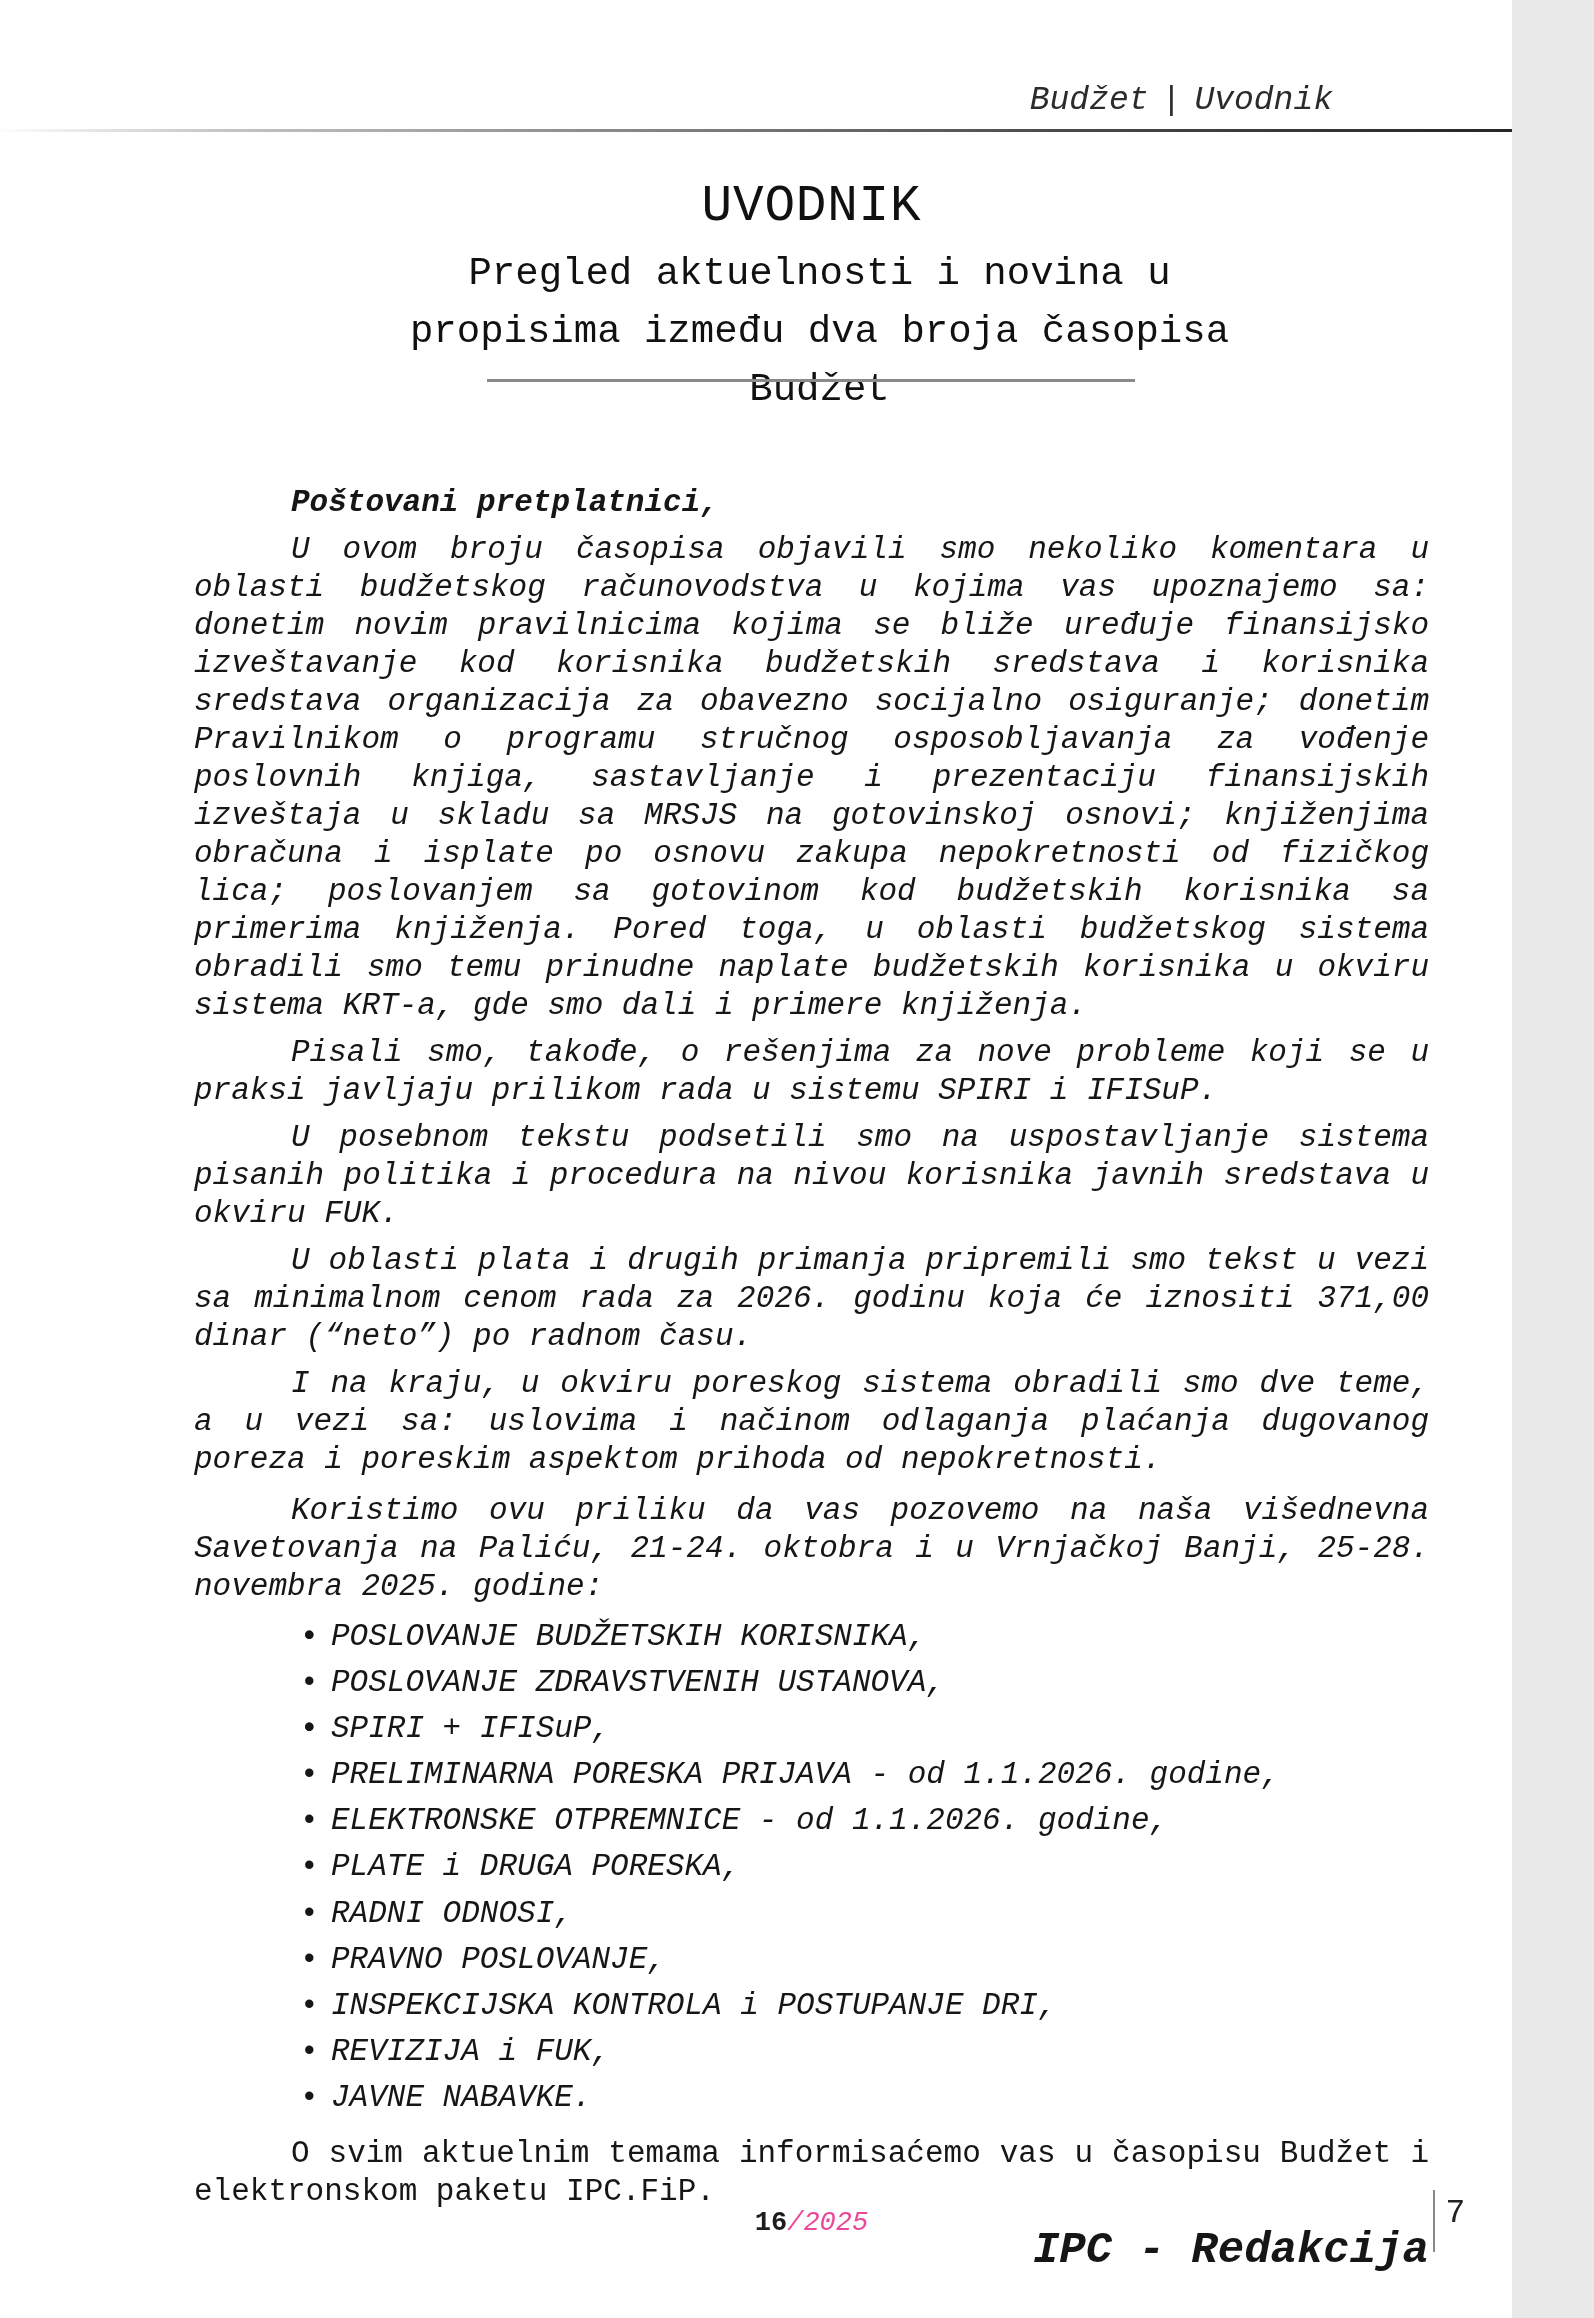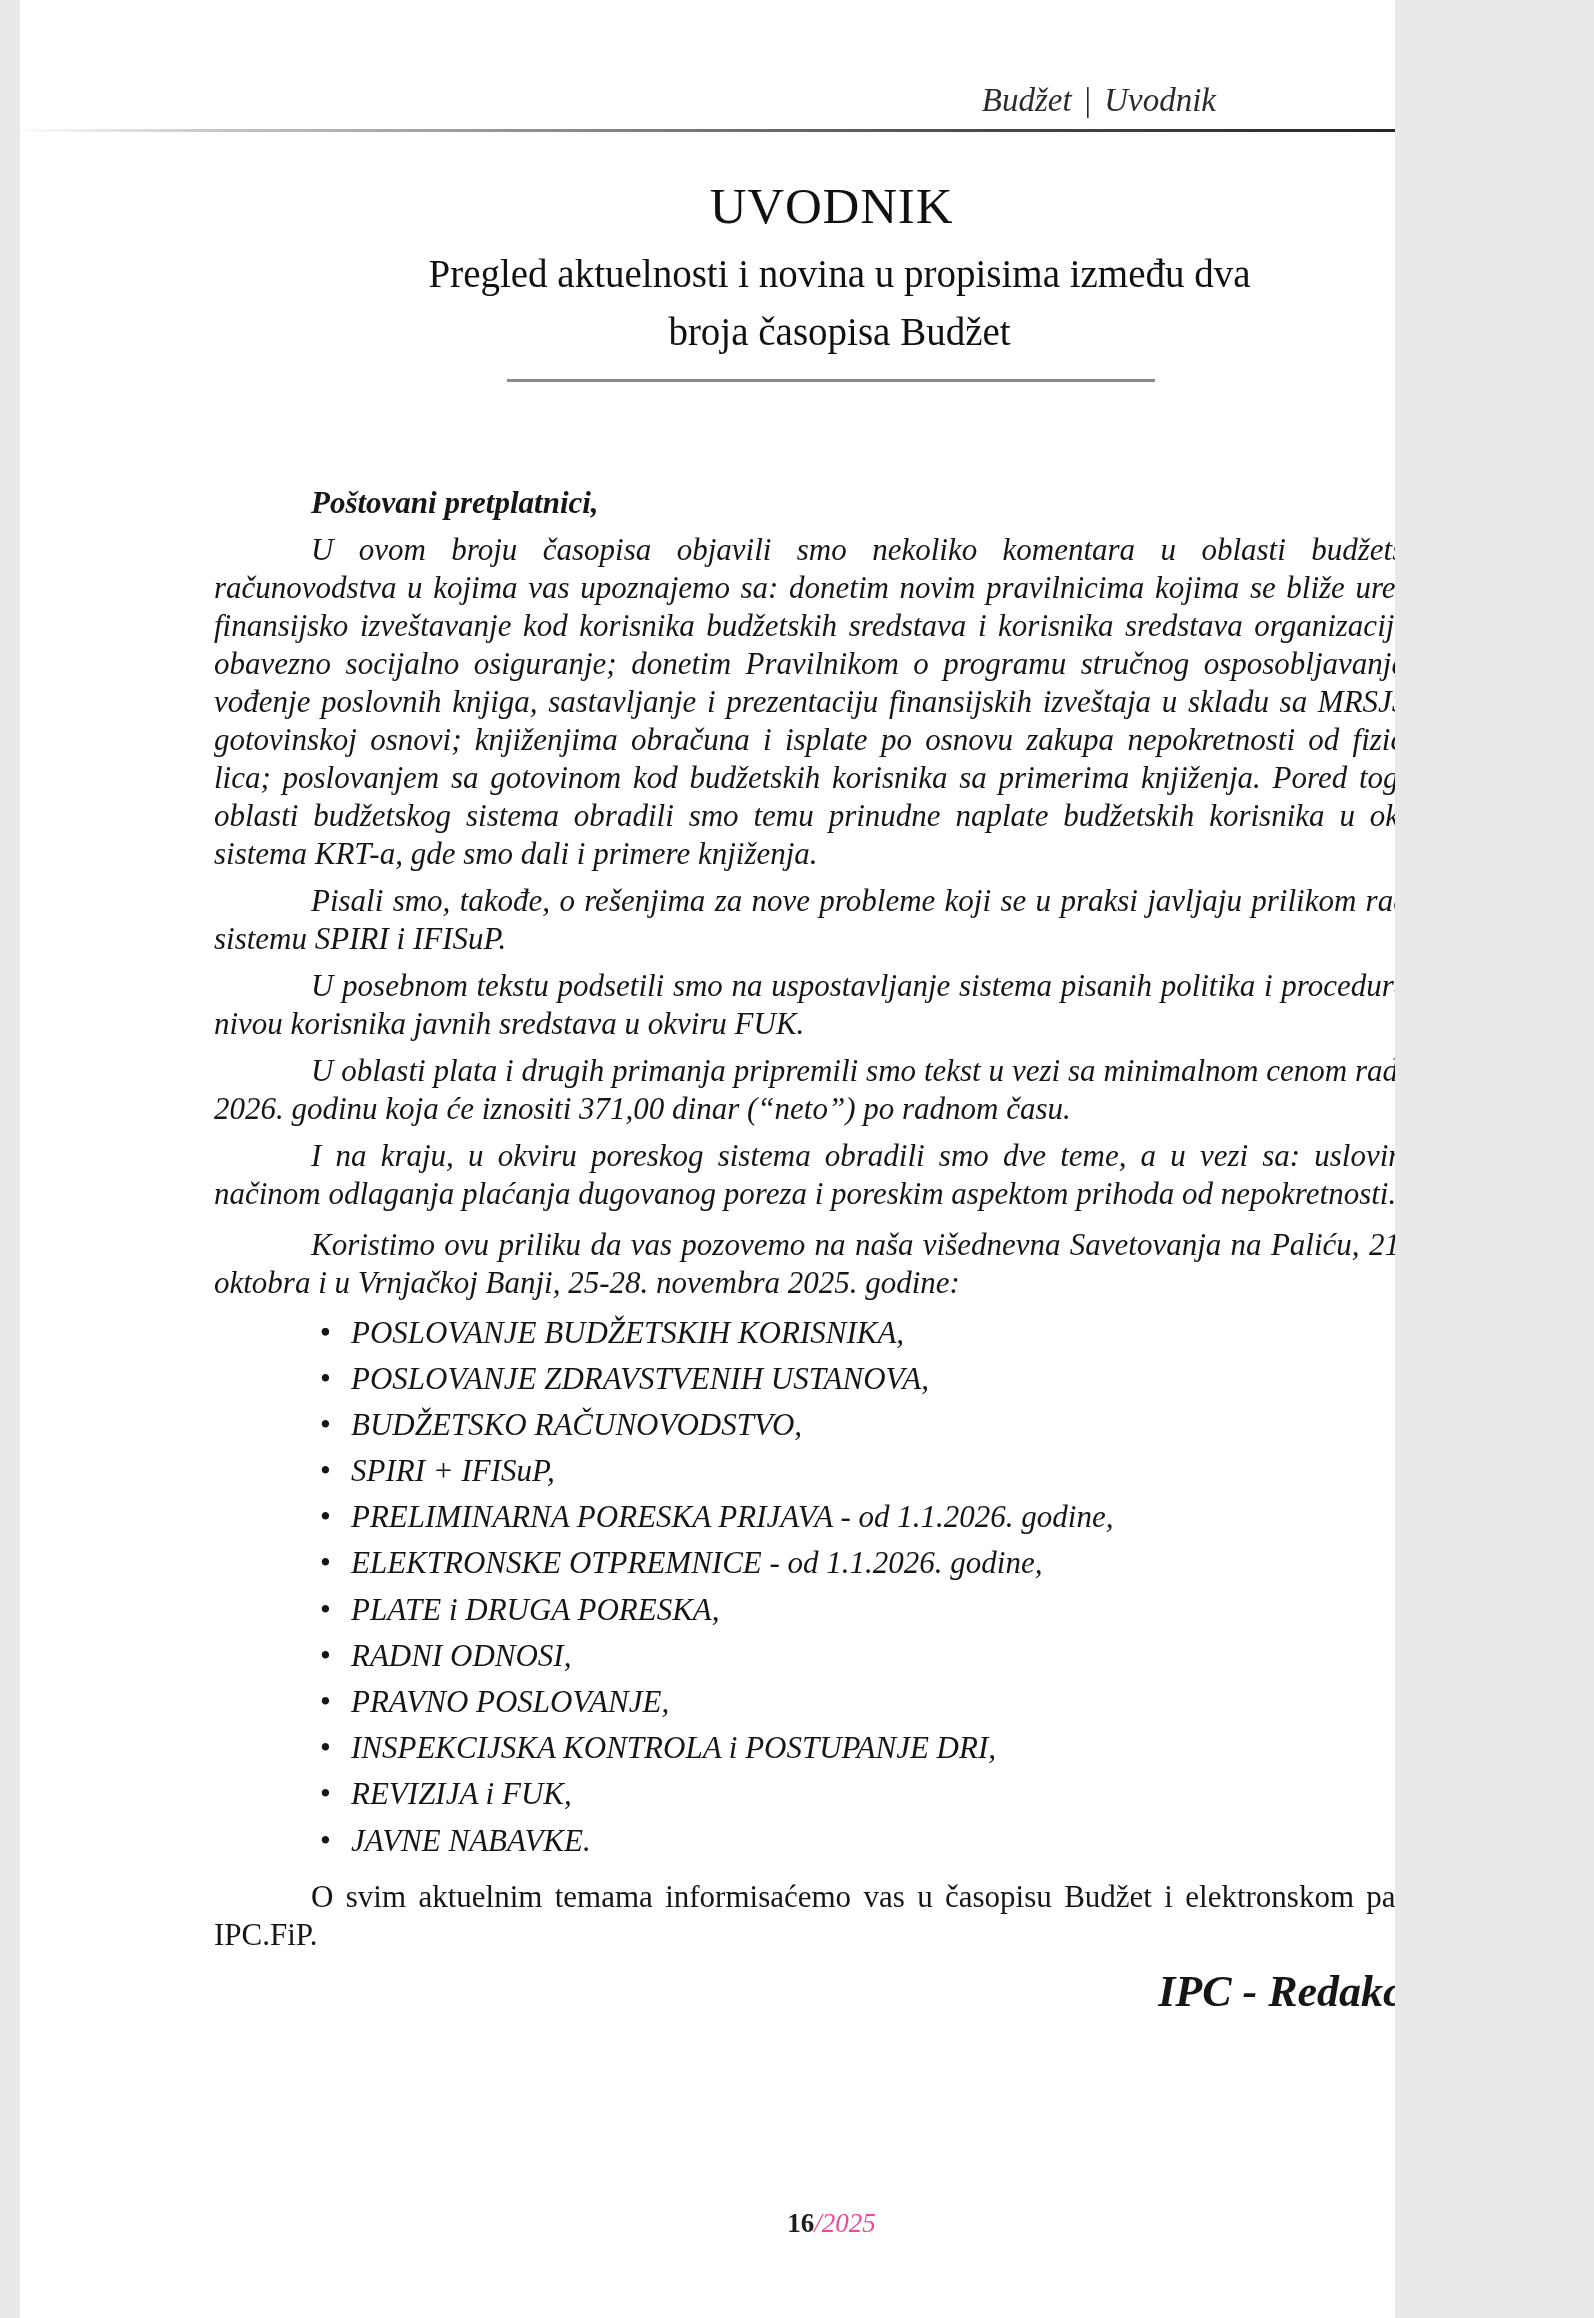--- a/index.html
+++ b/index.html
@@ -1,23 +1,22 @@
 <!DOCTYPE html>
 <html style="font-size:13px"><head>
 <meta charset="utf-8">
 <style>
   html,body { margin:0; padding:0; background:#e9e9e9; }
   .page {
     position:relative;
-    width:1375px; height:2319px;
+    width:1512px; height:2319px;
     background:#ffffff;
-    font-family:Liberation Serif, serif;
+    font-family:Liberation Mono, monospace;
     color:#161616;
     overflow:hidden;
-    margin-left:20px;
   }
 
   
   .running-head {
     position:absolute; top:82px; right:179px;
     font-style:italic; font-size:33px; color:#2b2b2b;
     white-space:nowrap;
   }
   .running-head .sep { margin:0 13px; font-style:normal; color:#2b2b2b; }
 
@@ -114,21 +113,21 @@
     <p>Pisali smo, takođe, o rešenjima za nove probleme koji se u praksi javljaju prilikom rada u sistemu SPIRI i IFISuP.</p>
     <p>U posebnom tekstu podsetili smo na uspostavljanje sistema pisanih politika i procedura na nivou korisnika javnih sredstava u okviru FUK.</p>
     <p>U oblasti plata i drugih primanja pripremili smo tekst u vezi sa minimalnom cenom rada za 2026. godinu koja će iznositi 371,00 dinar (“neto”) po radnom času.</p>
     <p>I na kraju, u okviru poreskog sistema obradili smo dve teme, a u vezi sa: uslovima i načinom odlaganja plaćanja dugovanog poreza i poreskim aspektom prihoda od nepokretnosti.</p>
     <p class="invite">Koristimo ovu priliku da vas pozovemo na naša višednevna Savetovanja na Paliću, 21-24. oktobra i u Vrnjačkoj Banji, 25-28. novembra 2025. godine:</p>
 
     <ul class="bullet-list">
       <li><span class="bullet-marker">•</span></li>
       <li><span class="bullet-marker">•</span><span>POSLOVANJE BUDŽETSKIH KORISNIKA,</span></li>
       <li><span class="bullet-marker">•</span><span>POSLOVANJE ZDRAVSTVENIH USTANOVA,</span></li>
-      <li><span class="bullet-marker">•</span><span>BUDŽETSKO RAČUNOVODSTVO,</span></li>
+      <li><span class="bullet-marker">•</span></li>
       <li><span class="bullet-marker">•</span><span>SPIRI + IFISuP,</span></li>
       <li><span class="bullet-marker">•</span><span>PRELIMINARNA PORESKA PRIJAVA - od 1.1.2026. godine,</span></li>
       <li><span class="bullet-marker">•</span><span>ELEKTRONSKE OTPREMNICE - od 1.1.2026. godine,</span></li>
       <li><span class="bullet-marker">•</span><span>PLATE i DRUGA PORESKA,</span></li>
       <li><span class="bullet-marker">•</span><span>RADNI ODNOSI,</span></li>
       <li><span class="bullet-marker">•</span><span>PRAVNO POSLOVANJE,</span></li>
       <li><span class="bullet-marker">•</span><span>INSPEKCIJSKA KONTROLA i POSTUPANJE DRI,</span></li>
       <li><span class="bullet-marker">•</span><span>REVIZIJA i FUK,</span></li>
       <li><span class="bullet-marker">•</span><span>JAVNE NABAVKE.</span></li>
     </ul>

